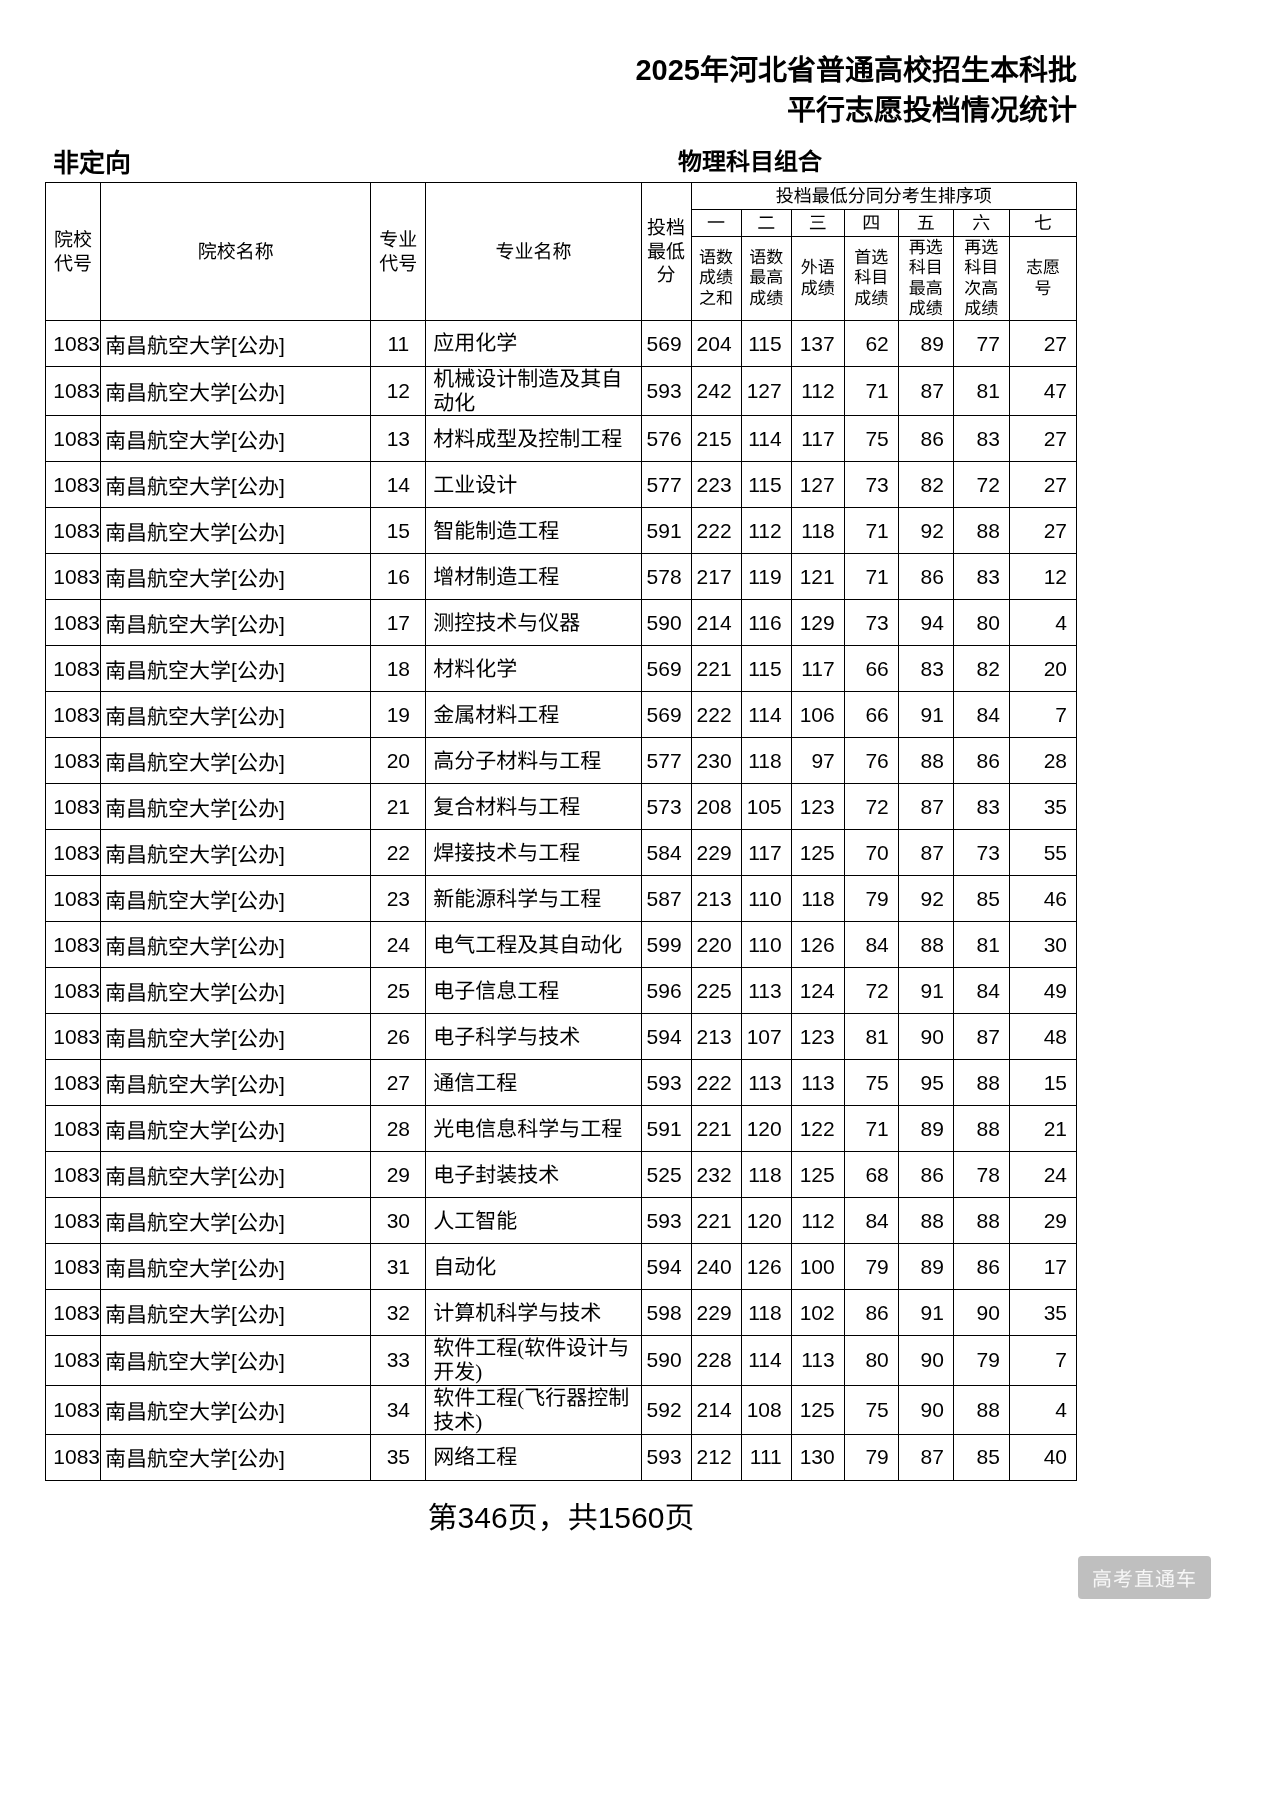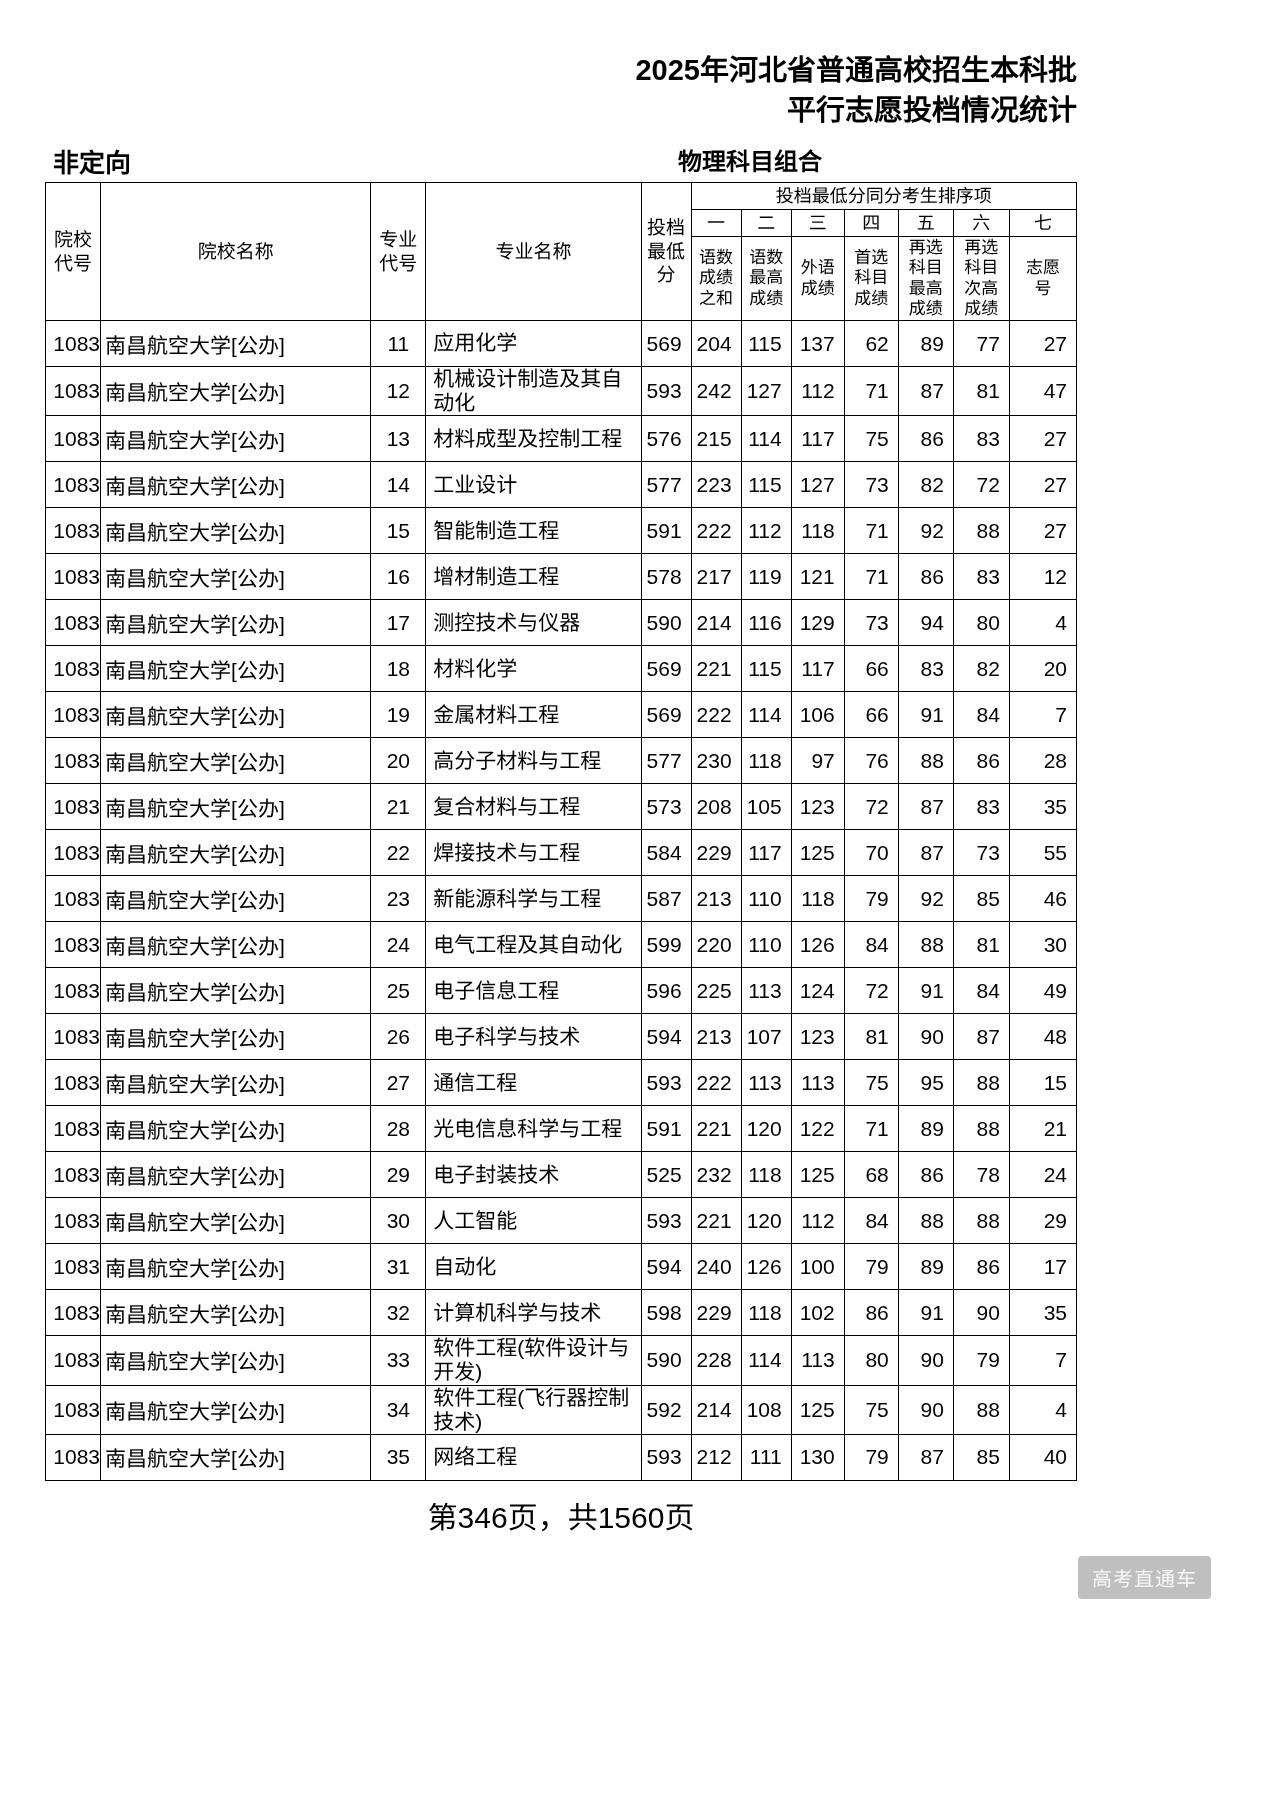--- a/index.html
+++ b/index.html
@@ -54,21 +54,21 @@
   .w-mname { width: 215px; }
   .w-score { width: 50px; }
   .w-r1 { width: 50px; } .w-r2 { width: 50px; } .w-r3 { width: 53px; }
   .w-r4 { width: 54px; } .w-r5 { width: 55px; } .w-r6 { width: 56px; }
   .w-r7 { width: 67px; }
 
   .stats-table td { height: 46px; font-size: 21px; }
   td.cell-code  { text-align: right; padding-left: 3px; }
   td.cell-cname { text-align: left; padding-left: 4px; }
   td.cell-mcode { text-align: center; }
-  td.cell-mname { text-align: left; padding: 0 7px; line-height: 1.15; word-break: break-all; }
+  td.cell-mname { text-align: left; padding: 0 7px; line-height: 1.15; word-break: break-all; font-family: Liberation Serif, serif; }
   td.cell-num   { text-align: right; padding-right: 9px; }
 
   .page-footer {
     margin-top: 12px;
     text-align: center;
     font-size: 30px;
   }
 
   .watermark {
     position: absolute;

